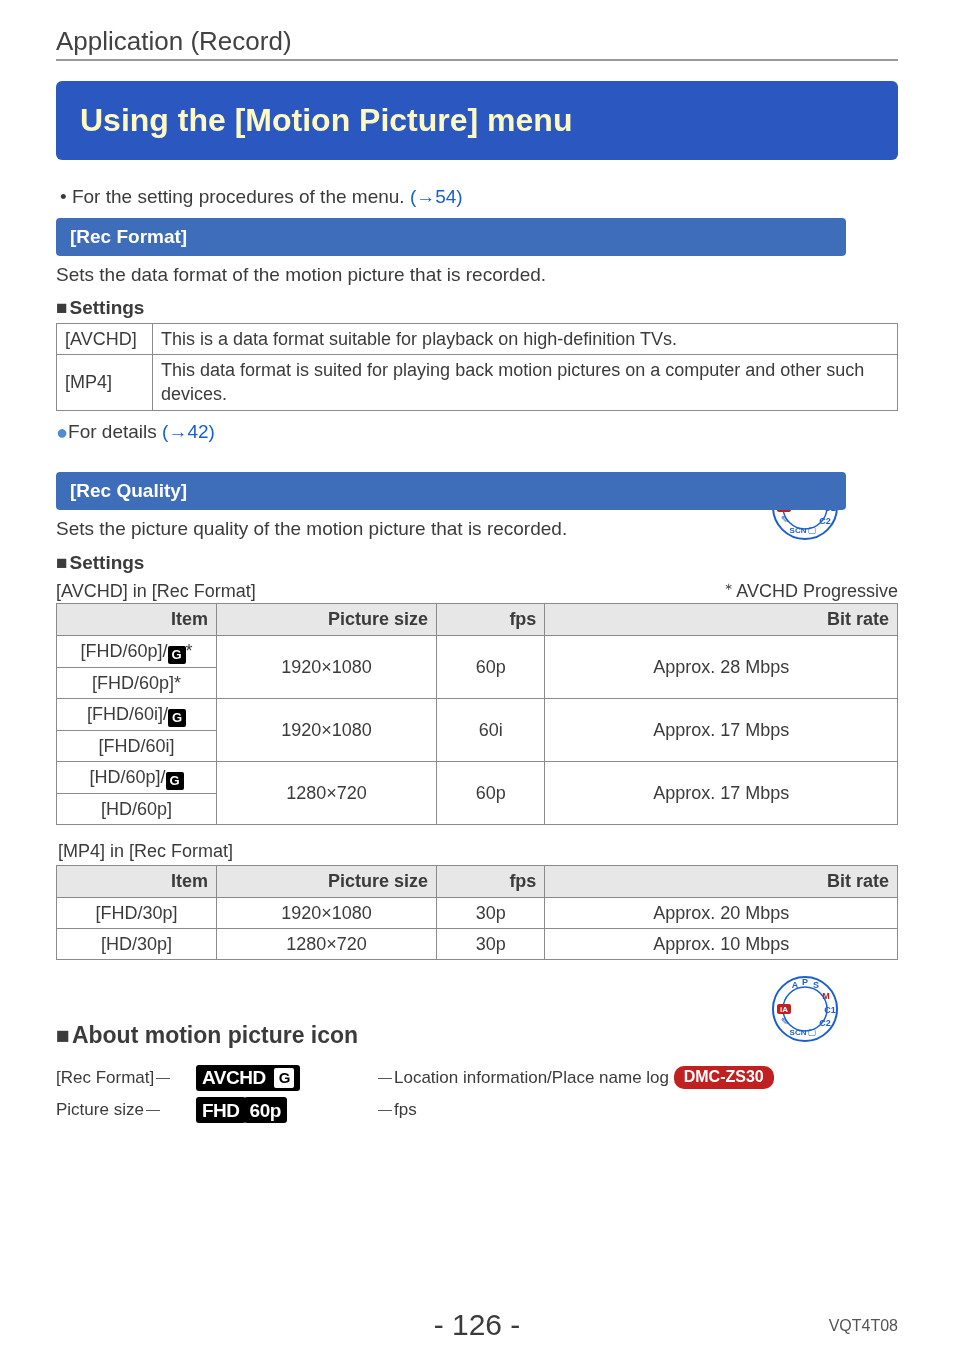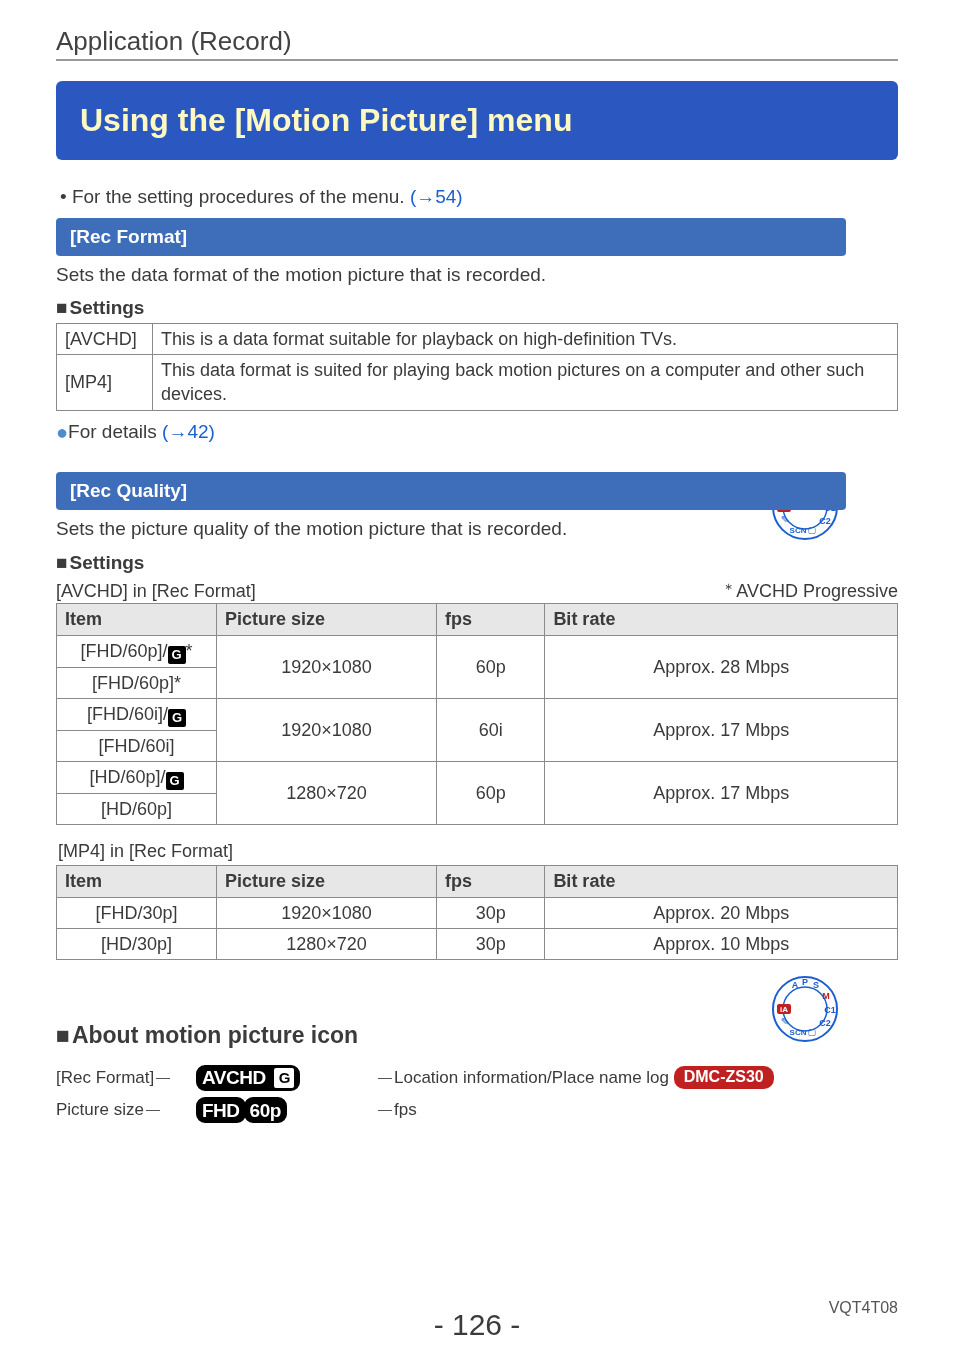--- a/index.html
+++ b/index.html
@@ -65,21 +65,21 @@
     font-size: 18px;
   }
   table.info td, table.info th {
     border: 1px solid #8a8a8a;
     padding: 3px 8px;
     vertical-align: middle;
   }
   table.info th {
     background: #e7e7e7;
     font-weight: bold;
-    text-align: left;
+    text-align: right;
   }
   table.info .center { text-align: center; }
 
   .note-bullet { color: #4f8bd0; font-size: 20px; vertical-align: middle; }
   .note-line { margin: 6px 0 26px 0; }
 
   .sect-block { position: relative; }
 
   .avchd-note {
     display: flex;
@@ -128,21 +128,21 @@
   .diagram-line { border-top: 1px solid #555; height: 0; width: 14px; margin: 0 2px; display: inline-block; vertical-align: middle; }
 
   .rec-icon-badge {
     display: inline-flex;
     align-items: center;
     gap: 2px;
     background: #000;
     color: #fff;
     font-weight: bold;
     font-family: Arial, sans-serif;
-    border-radius: 9px;
+    border-radius: 3px;
     padding: 0 4px;
     height: 26px;
     font-size: 19px;
     letter-spacing: -0.5px;
     border: 2px solid #000;
   }
   .g-white {
     display: inline-flex; align-items: center; justify-content: center;
     background: #fff; color: #000;
     width: 20px; height: 20px; border-radius: 2px;
@@ -153,21 +153,21 @@
     position: absolute;
     bottom: 12px;
     left: 0; right: 0;
     text-align: center;
     font-size: 30px;
     color: #3b3b3b;
   }
   .footer-code {
     position: absolute;
     right: 56px;
-    bottom: 38px;
+    bottom: 20px;
     font-size: 16px;
     color: #555;
     margin-top: 16px;
   }
 
   .col-item { width: 160px; }
   .col-ps { width: 220px; }
 
   .item-cell { text-align: center; }
 

